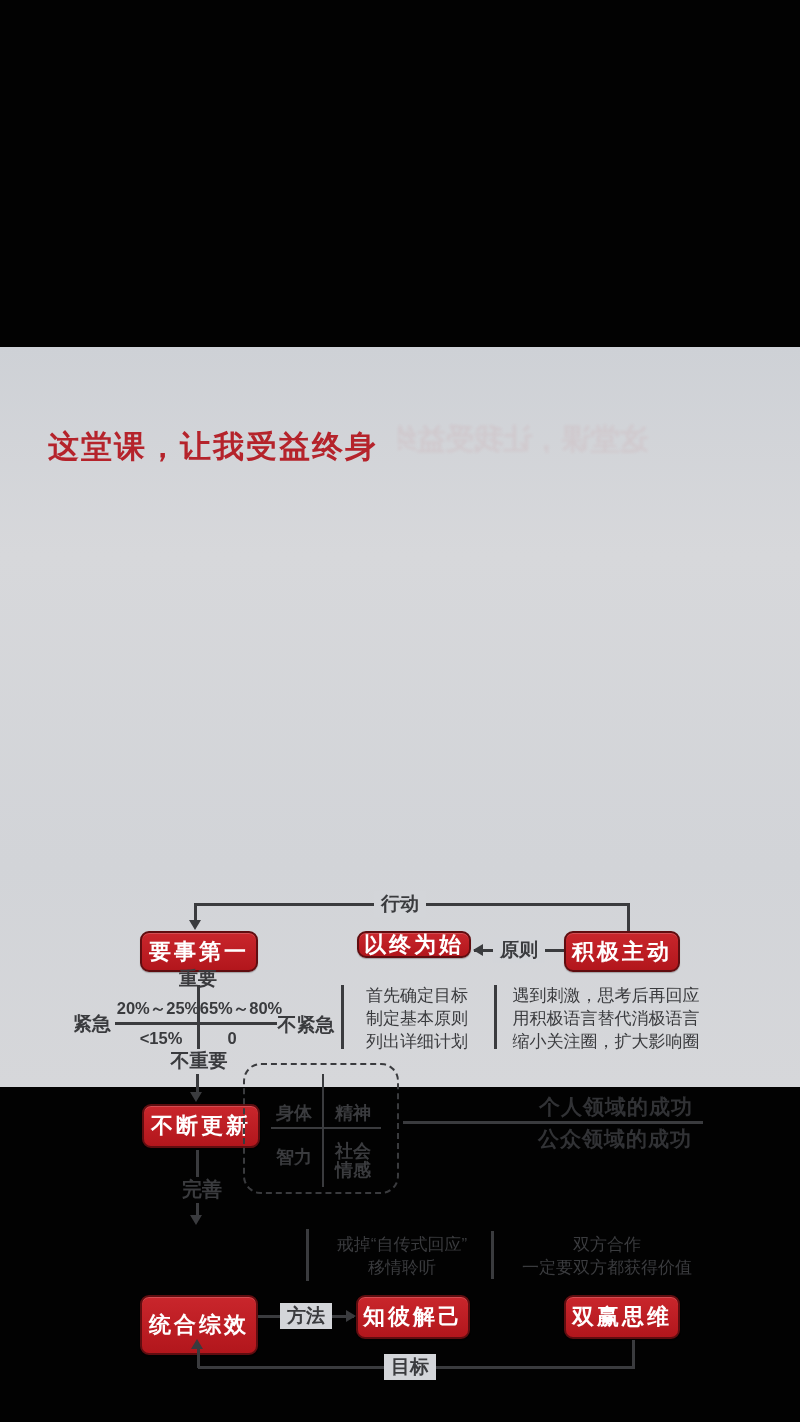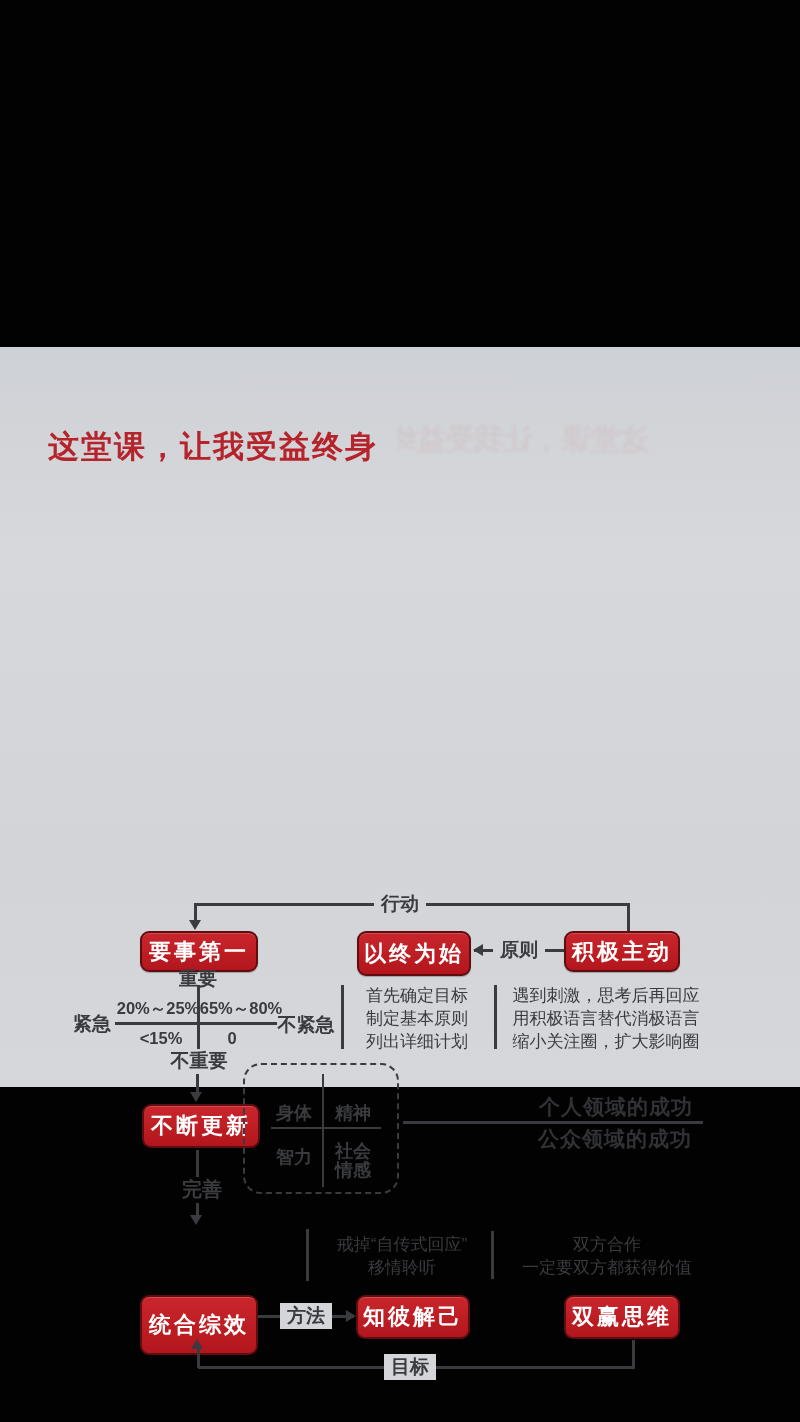--- a/index.html
+++ b/index.html
@@ -53,21 +53,21 @@
 
   <div class="paper">
 
     <div class="hline" style="left:195px;top:556px;width:434px;height:3px"></div>
     <div class="vline" style="left:194px;top:556px;width:3px;height:19px"></div>
     <div class="ah down" style="left:189px;top:573px"></div>
     <div class="vline" style="left:627px;top:556px;width:3px;height:30px"></div>
     <div class="lab onln" style="left:400px;top:557px">行动</div>
 
     <div class="redbox" style="left:140px;top:584px;width:118px;height:41px">要事第一</div>
-    <div class="redbox" style="left:357px;top:584px;width:114px;height:45px">以终为始</div>
+    <div class="redbox" style="left:357px;top:584px;width:114px;height:27px">以终为始</div>
     <div class="redbox" style="left:564px;top:584px;width:116px;height:41px">积极主动</div>
 
     <div class="hline" style="left:474px;top:602px;width:90px;height:3px"></div>
     <div class="ah left" style="left:473px;top:597px"></div>
     <div class="lab onln" style="left:519px;top:603px">原则</div>
 
     <div class="vline" style="left:197px;top:638px;width:3px;height:64px"></div>
     <div class="hline" style="left:115px;top:675px;width:162px;height:3px"></div>
     <div class="lab" style="left:198px;top:632px">重要</div>
     <div class="lab" style="left:92px;top:677px">紧急</div>

